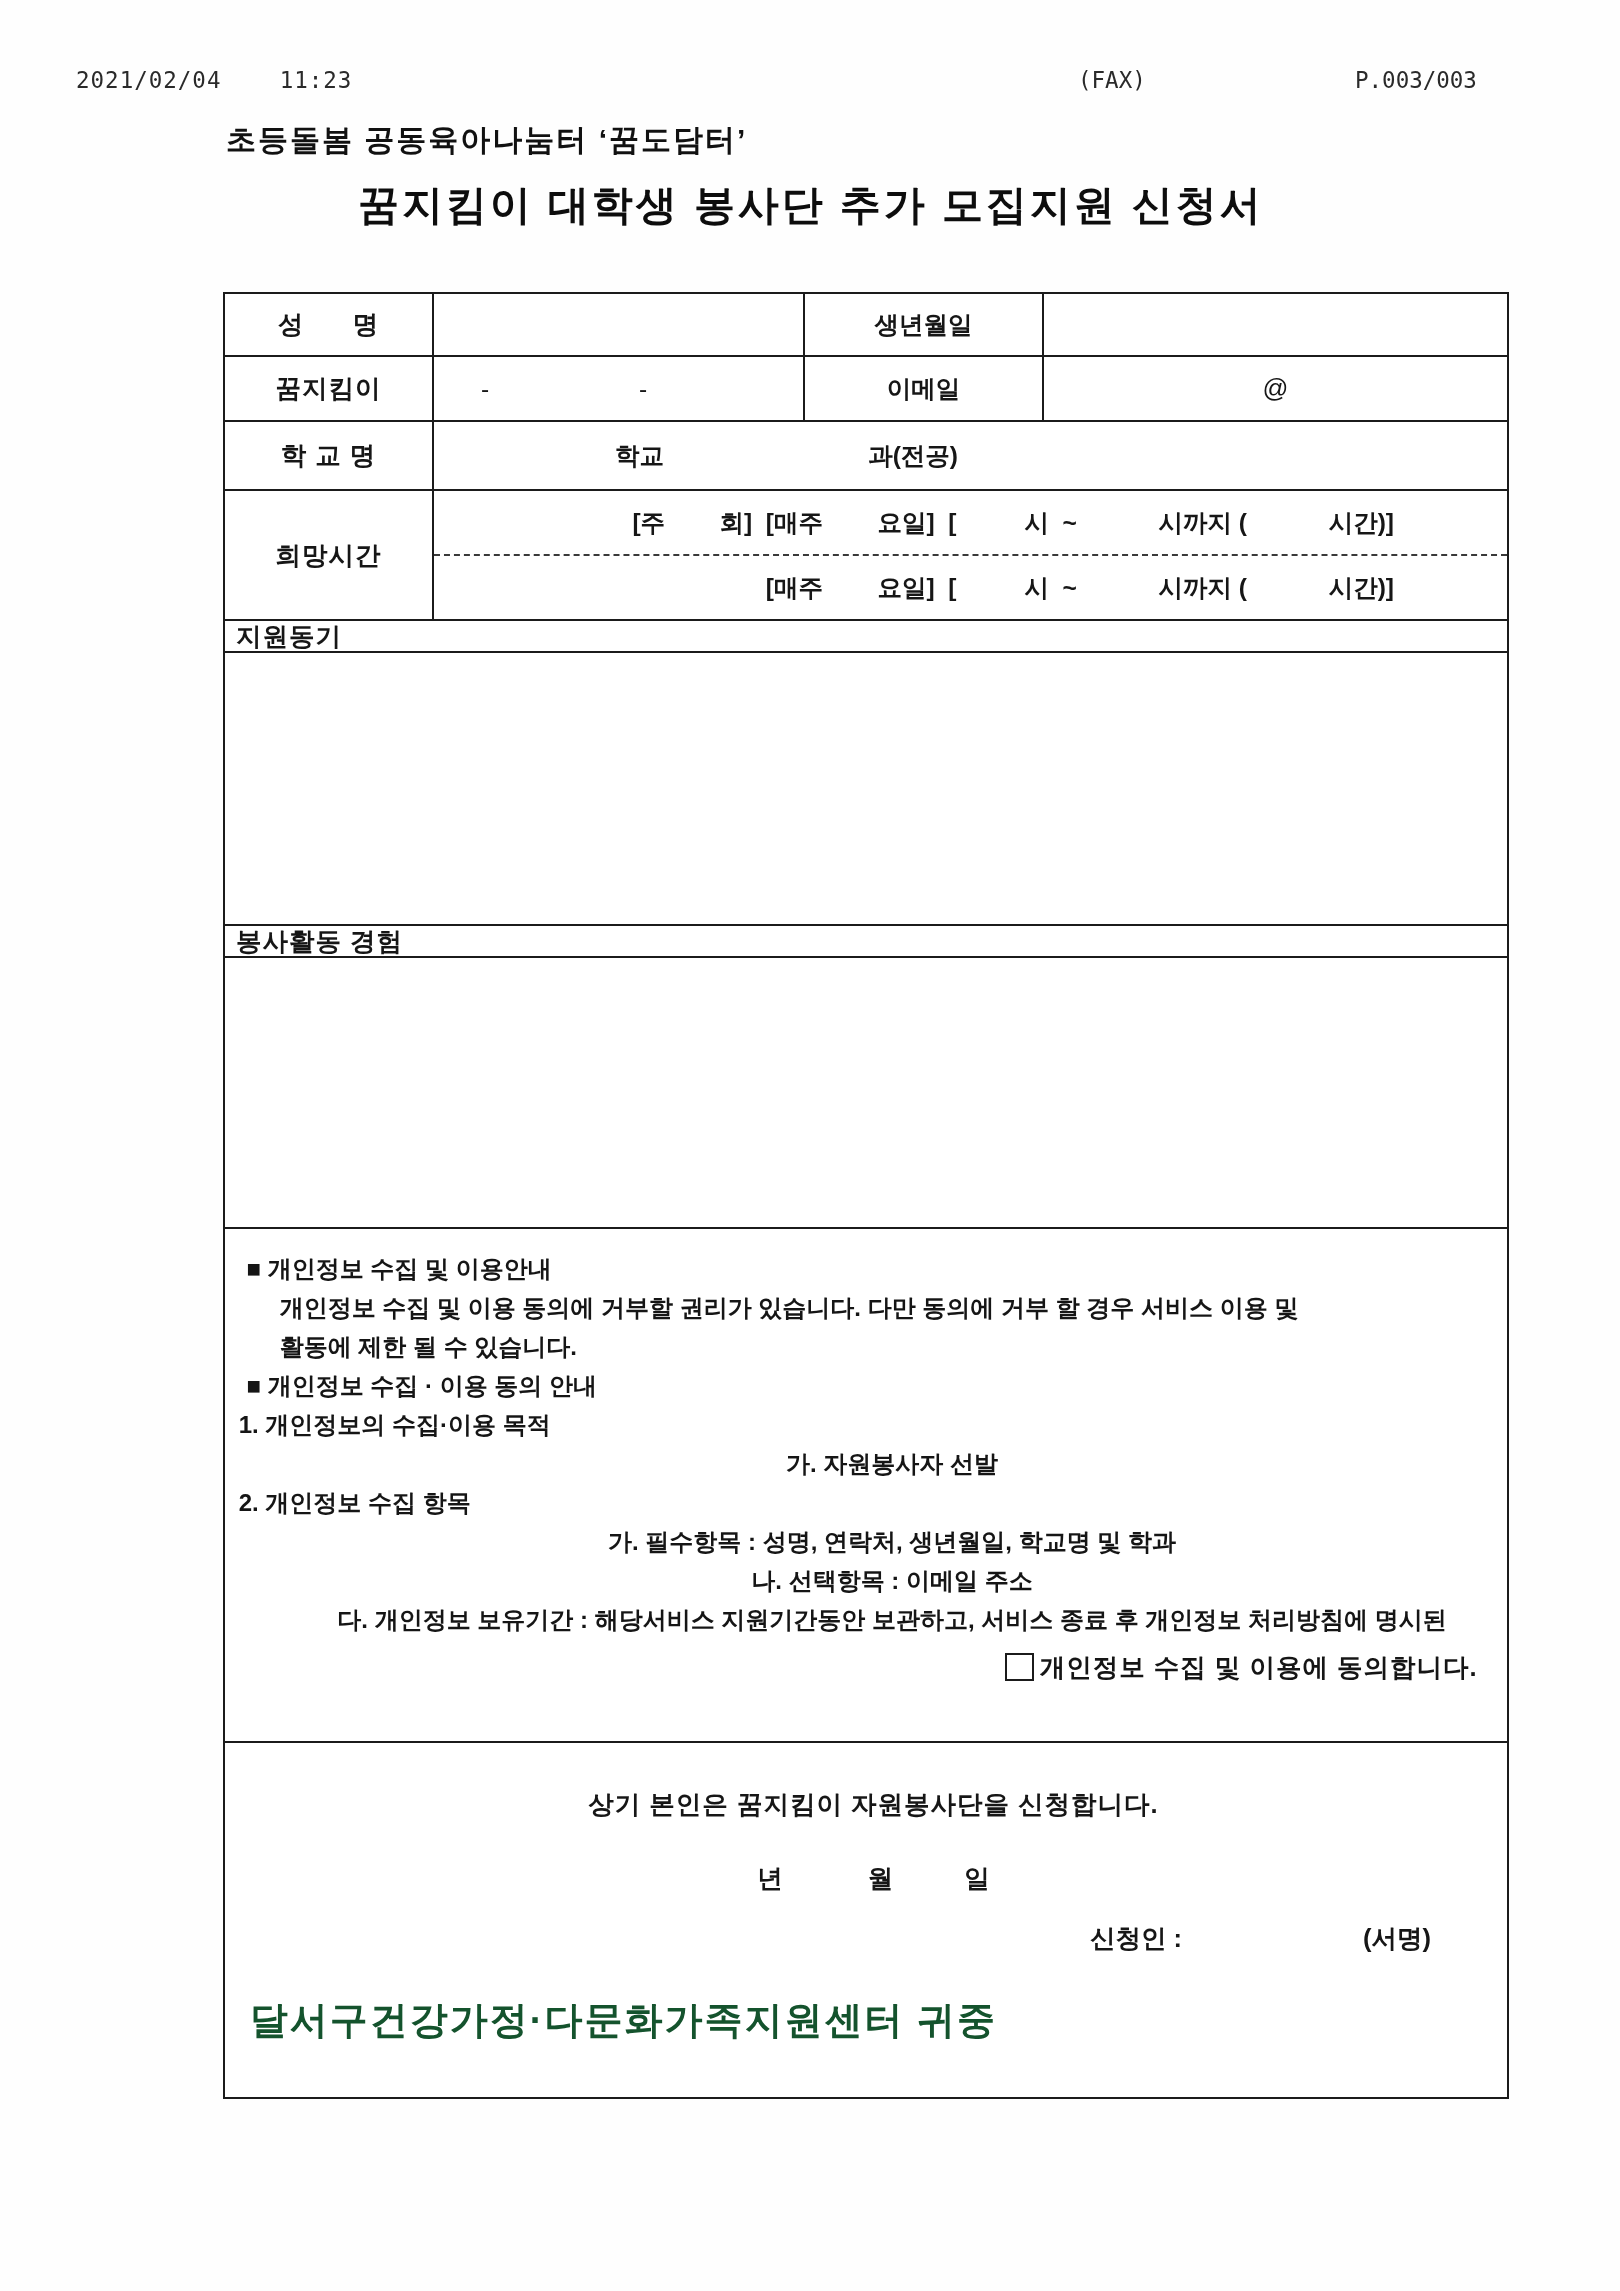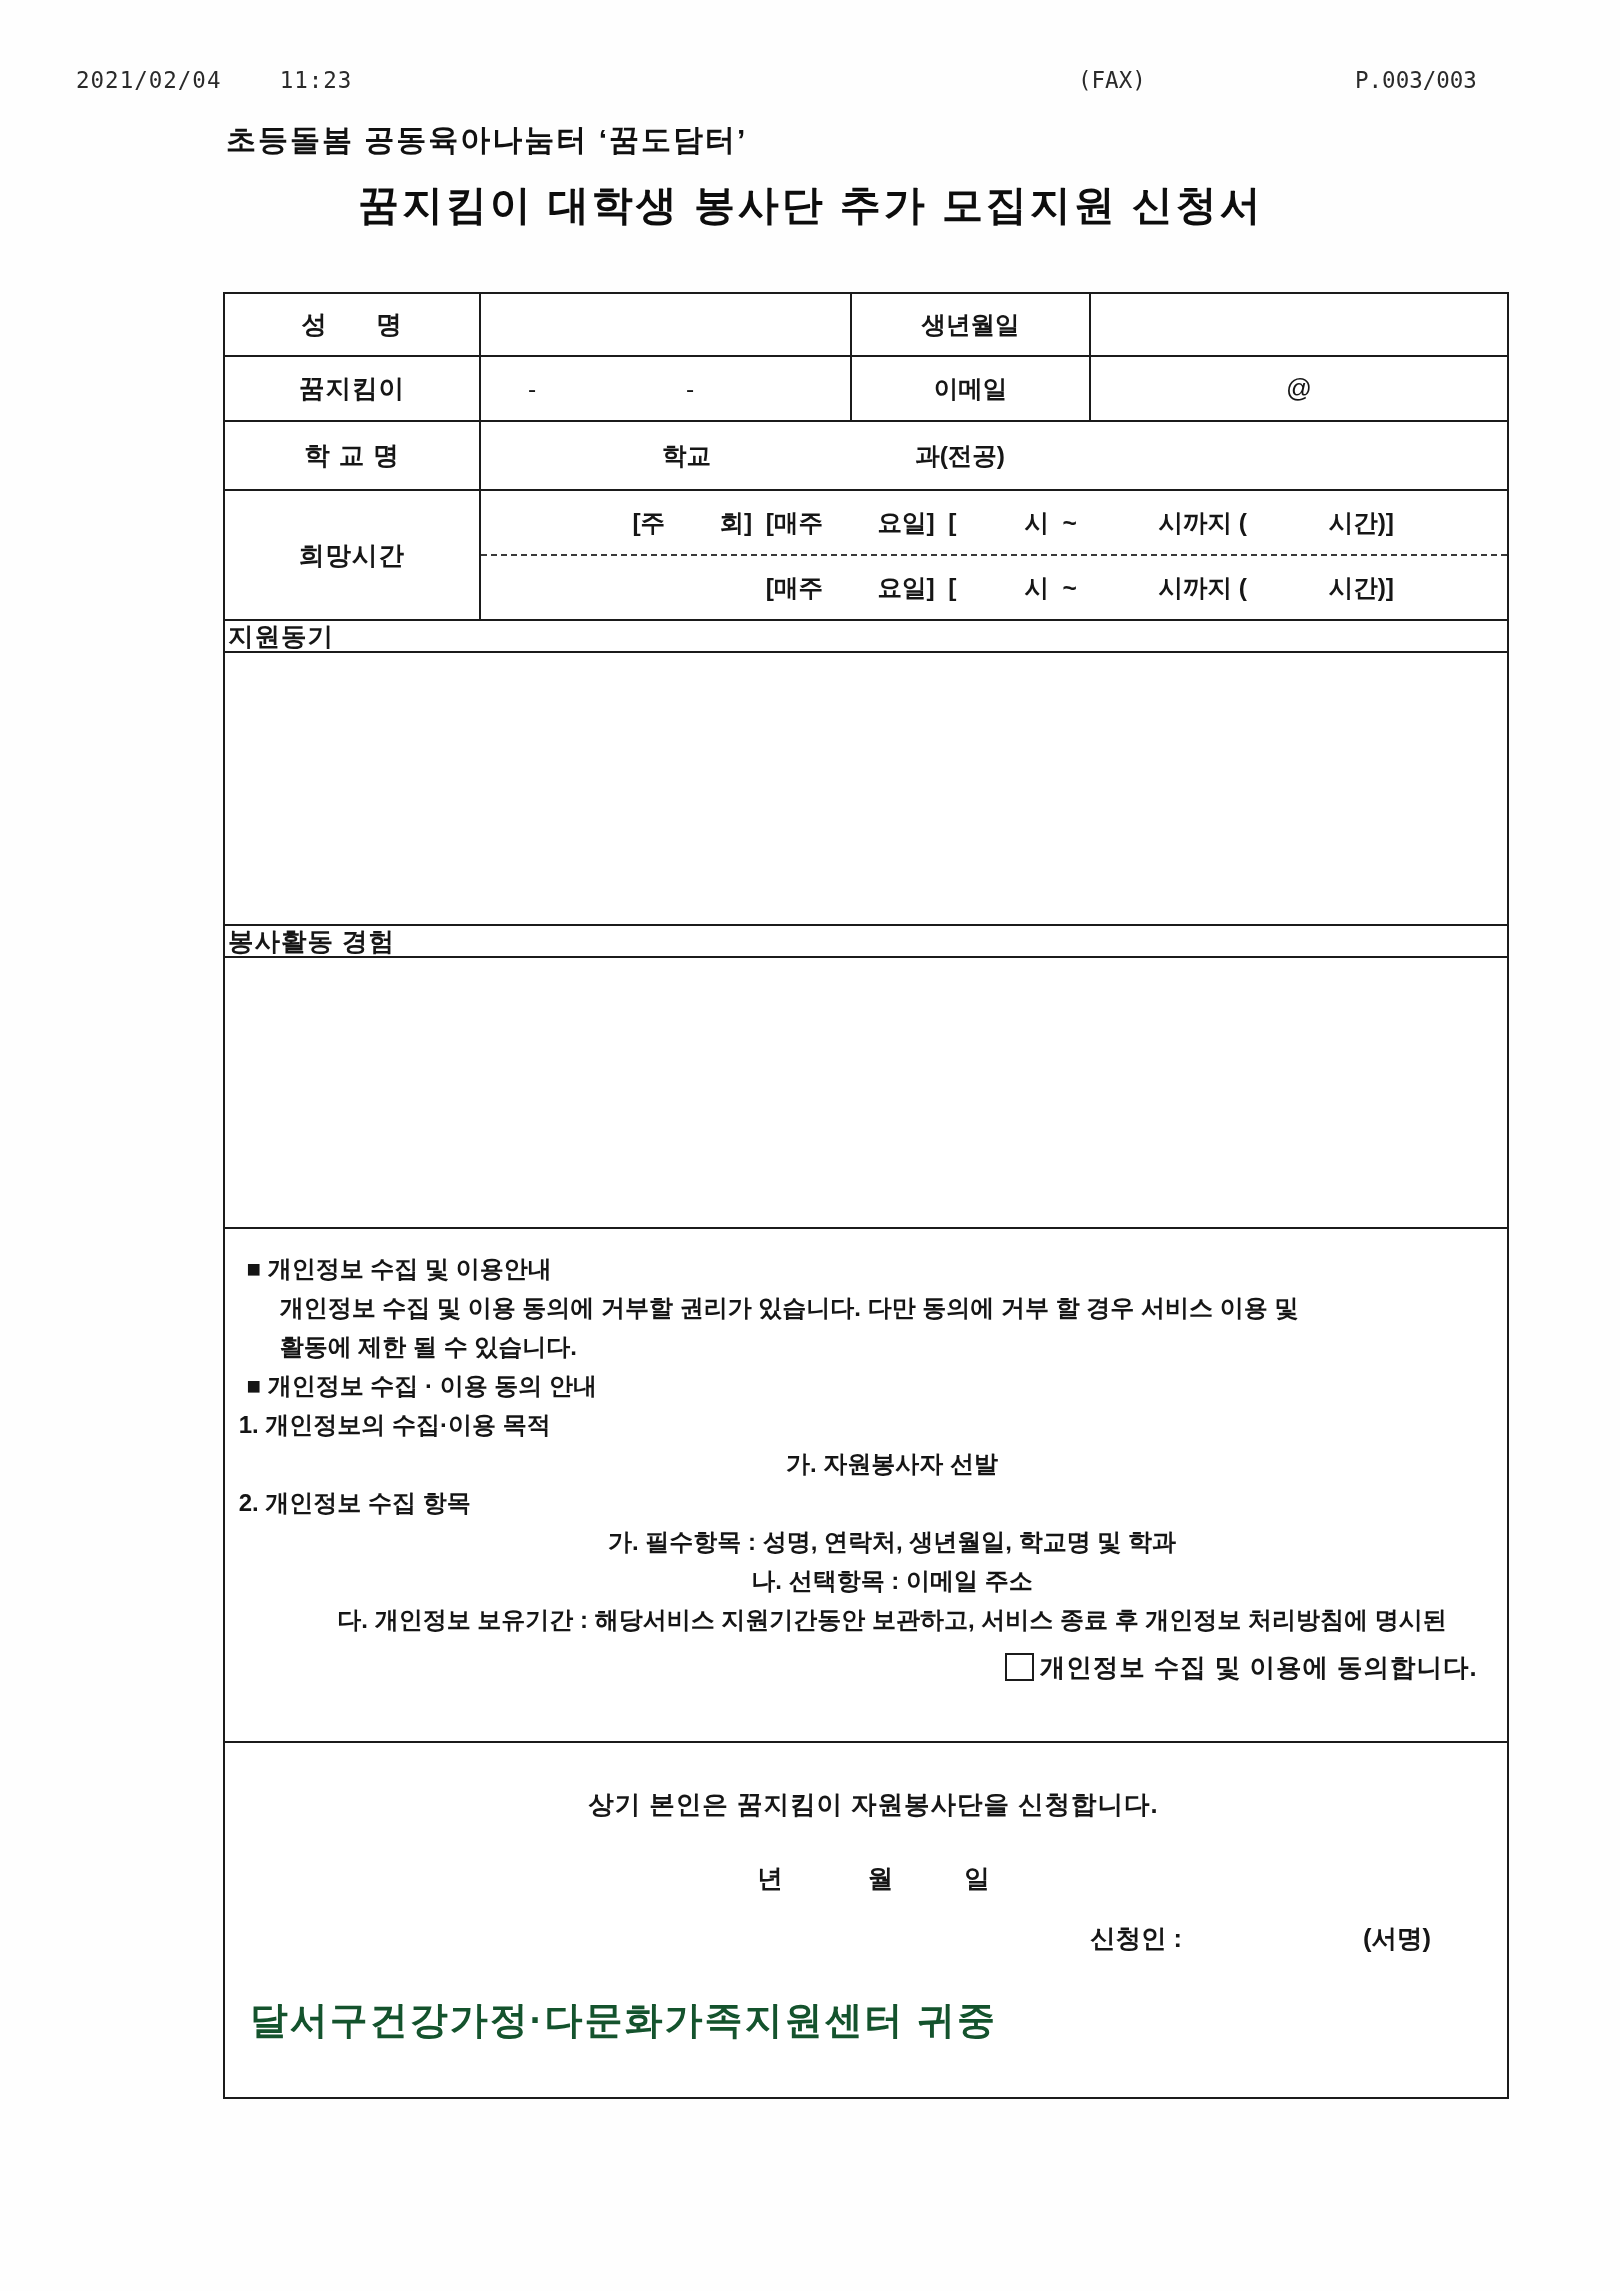--- a/index.html
+++ b/index.html
@@ -28,38 +28,38 @@
   .doc-title{position:absolute;left:358px;top:178px;
     font-size:41px;font-weight:700;letter-spacing:2.9px;color:#0d0d0d;}
 
   
   .doc-table{position:absolute;left:223px;top:292px;width:1286px;
     border:2.9px solid #1b1b1b;background:#fff;box-sizing:border-box;}
   .row{display:flex;border-bottom:2px solid #1b1b1b;box-sizing:border-box;}
   .row.thick{border-bottom-width:2.9px;}
   .row:last-child{border-bottom:none;}
   .cell{box-sizing:border-box;display:flex;align-items:center;}
-  .cell-label{width:256px;border-right:2px solid #1b1b1b;
+  .cell-label{width:209px;border-right:2px solid #1b1b1b;
     justify-content:center;font-weight:700;font-size:25.5px;letter-spacing:1px;flex:none;}
   .cell-mid-label{width:239px;border-right:2px solid #1b1b1b;
     justify-content:center;font-weight:700;font-size:24.5px;flex:none;}
   .cell-b{width:371px;border-right:2px solid #1b1b1b;flex:none;font-size:24.5px;}
   .cell-d{flex:1;justify-content:center;font-size:25.5px;}
   .r1{height:63px;}
   .r2{height:65px;}
   .r3{height:69px;}
   .r4{height:130px;}
   .span-cell{flex:1;font-size:24.5px;font-weight:700;}
   .time-cell{flex:1;display:flex;flex-direction:column;}
   .time-sub{flex:1;display:flex;align-items:center;justify-content:flex-end;
     font-size:24.5px;font-weight:600;padding-right:113px;box-sizing:border-box;}
   .time-sub.first{border-bottom:2px dashed #3a3a3a;}
 
   .section-header{height:30px;display:flex;align-items:center;
-    padding-left:3px;font-size:25.5px;font-weight:700;letter-spacing:1px;box-sizing:border-box;}
+    padding-left:11px;font-size:25.5px;font-weight:700;letter-spacing:1px;box-sizing:border-box;}
   .blank-box{box-sizing:border-box;}
   .motivation-box{height:271px;}
   .experience-box{height:269px;}
 
   
   .privacy-box{height:512px;padding:19.6px 15.7px 0 13.7px;box-sizing:border-box;
     font-size:24px;font-weight:600;line-height:39px;color:#151515;}
   .p-line{white-space:pre-wrap;}
   .ind-bullet{padding-left:7.8px;}
   .ind-body{padding-left:41px;}

